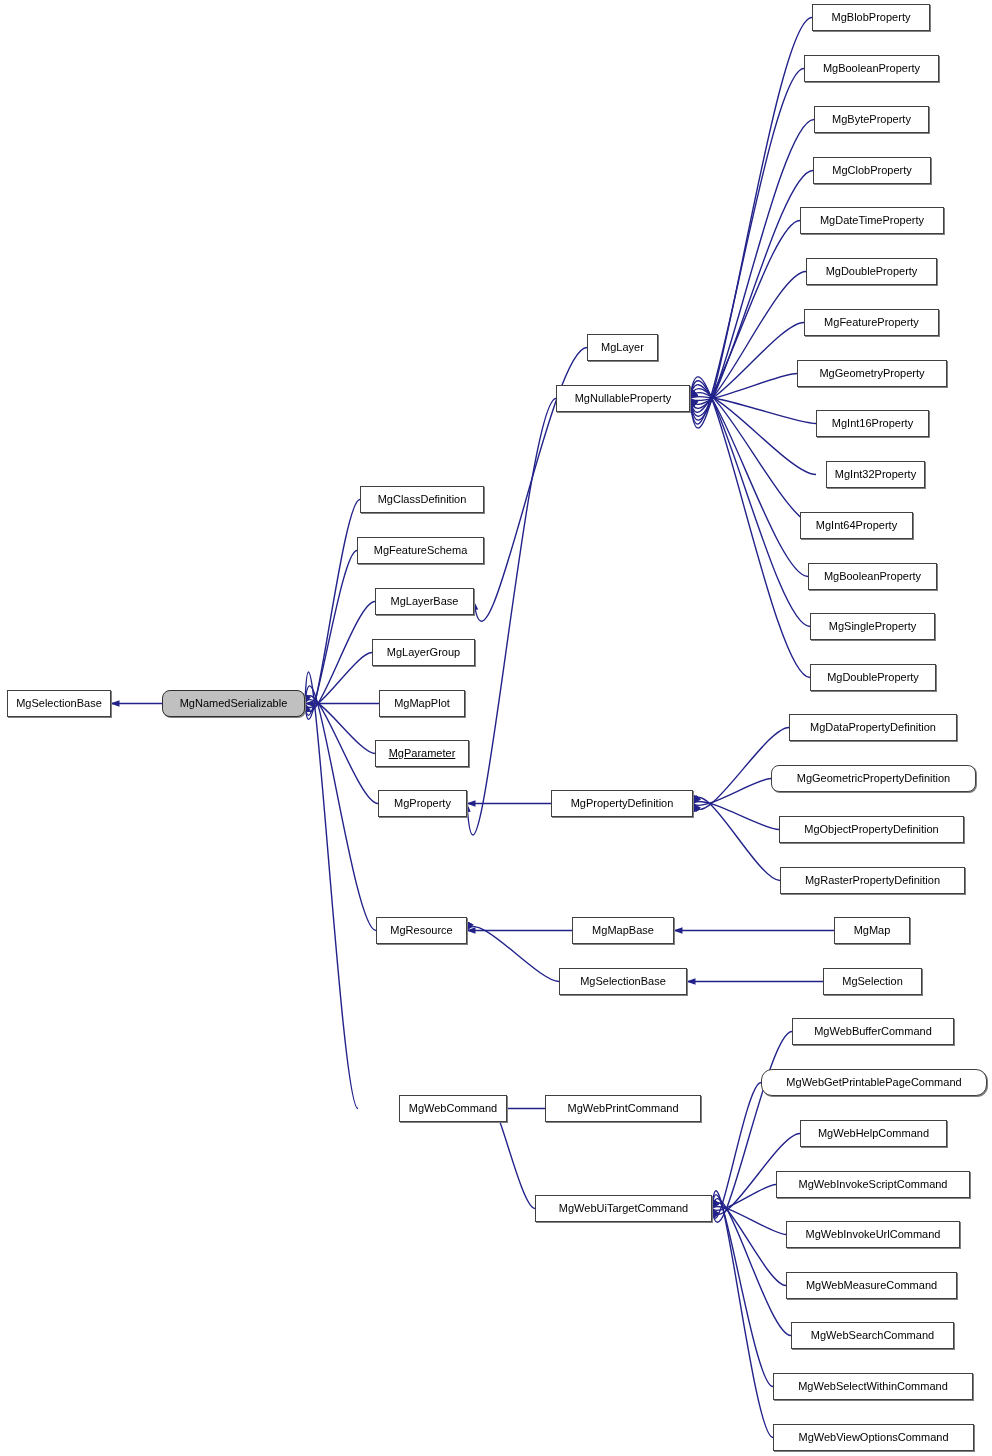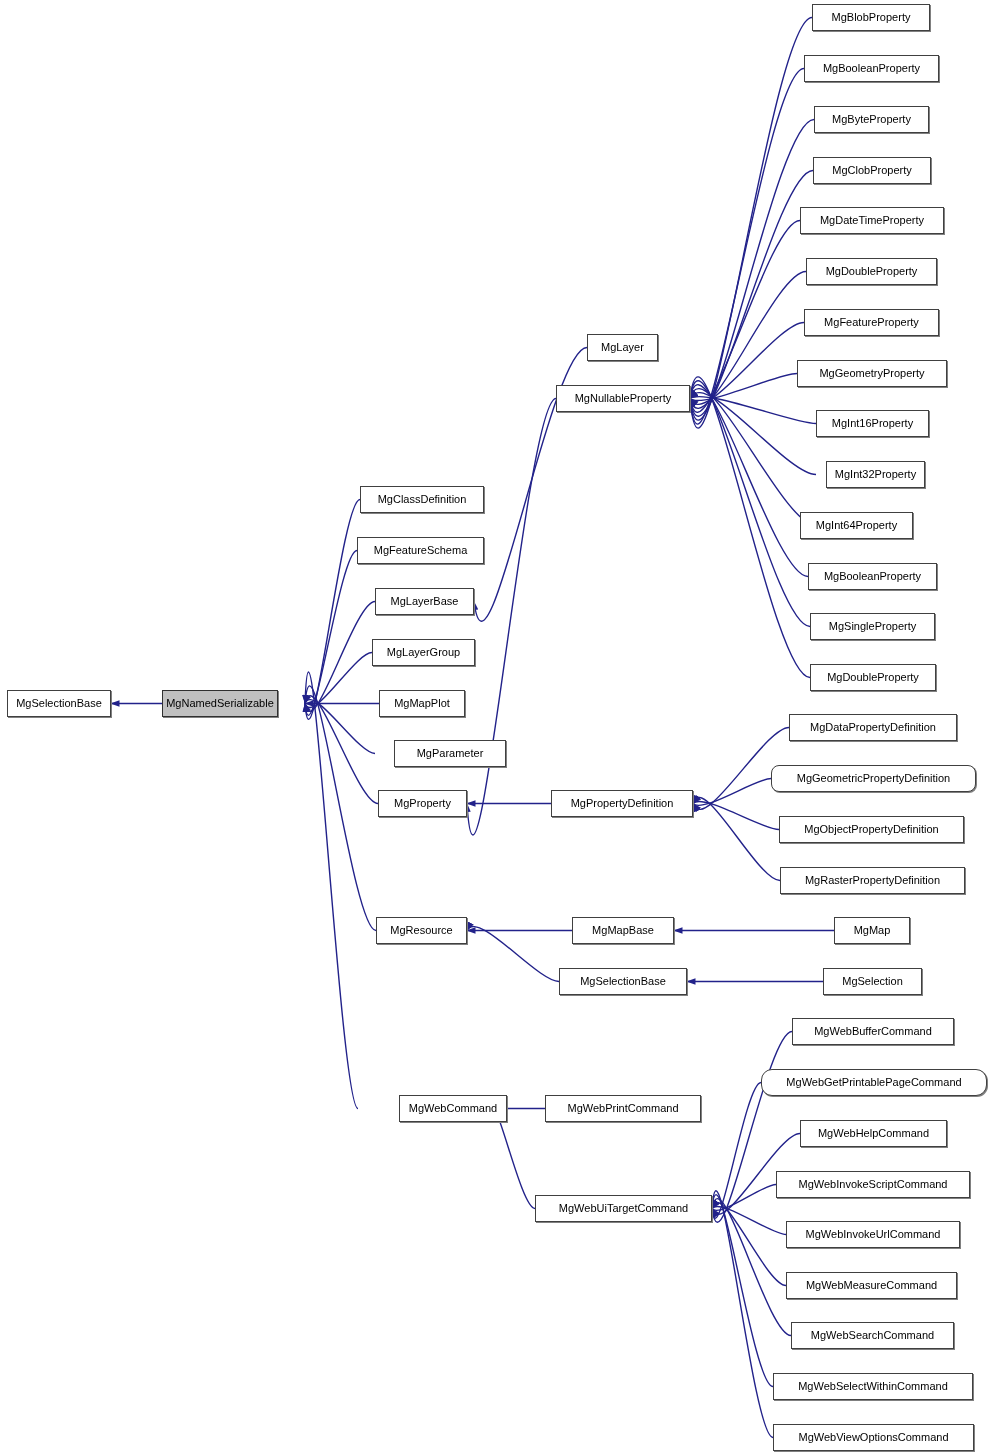--- a/index.html
+++ b/index.html
@@ -98,27 +98,27 @@
         <path d="M776,1184.5 C762.4539325842696,1184.5 719.68,1218.58 712,1208.5" marker-end="url(#arrowhead)"></path>
         <path d="M786,1234.5 C770.5863861386139,1234.5 720.88,1197.58 712,1208.5" marker-end="url(#arrowhead)"></path>
         <path d="M786,1285.5 C765.5161184210526,1285.5 720.88,1176.16 712,1208.5" marker-end="url(#arrowhead)"></path>
         <path d="M791,1335.5 C766.8086352657004,1335.5 721.48,1155.16 712,1208.5" marker-end="url(#arrowhead)"></path>
         <path d="M773,1386.5 C752.199,1386.5 719.32,1133.74 712,1208.5" marker-end="url(#arrowhead)"></path>
         <path d="M773,1437.5 C752.199,1437.5 719.32,1112.32 712,1208.5" marker-end="url(#arrowhead)"></path>
       </g>
   </svg>
   <div id="nodes">
       <div class="node" style="left: 7px; top: 690px; width: 104px;">MgSelectionBase</div>
-      <div class="node highlight" style="left: 162px; top: 690px; width: 116px;">MgNamedSerializable</div>
+      <div class="node highlight" style="left: 162px; top: 690px; width: 143px; border-radius: 8px;">MgNamedSerializable</div>
       <div class="node" style="left: 360px; top: 486px; width: 124px;">MgClassDefinition</div>
       <div class="node" style="left: 357px; top: 537px; width: 127px;">MgFeatureSchema</div>
       <div class="node" style="left: 375px; top: 588px; width: 99px;">MgLayerBase</div>
       <div class="node" style="left: 372px; top: 639px; width: 103px;">MgLayerGroup</div>
       <div class="node" style="left: 379px; top: 690px; width: 86px;">MgMapPlot</div>
-      <div class="node" style="left: 394px; top: 740px; width: 112px;">MgParameter</div>
+      <div class="node" style="left: 375px; top: 740px; width: 94px; text-decoration: underline;">MgParameter</div>
       <div class="node" style="left: 378px; top: 790px; width: 89px;">MgProperty</div>
       <div class="node" style="left: 376px; top: 917px; width: 91px;">MgResource</div>
       <div class="node" style="left: 358px; top: 1095px; width: 108px; margin-left: 41px;">MgWebCommand</div>
       <div class="node" style="left: 587px; top: 334px; width: 71px;">MgLayer</div>
       <div class="node" style="left: 556px; top: 385px; width: 134px;">MgNullableProperty</div>
       <div class="node" style="left: 551px; top: 790px; width: 142px;">MgPropertyDefinition</div>
       <div class="node" style="left: 572px; top: 917px; width: 102px;">MgMapBase</div>
       <div class="node" style="left: 559px; top: 968px; width: 128px;">MgSelectionBase</div>
       <div class="node" style="left: 545px; top: 1095px; width: 156px;">MgWebPrintCommand</div>
       <div class="node" style="left: 535px; top: 1195px; width: 177px;">MgWebUiTargetCommand</div>

